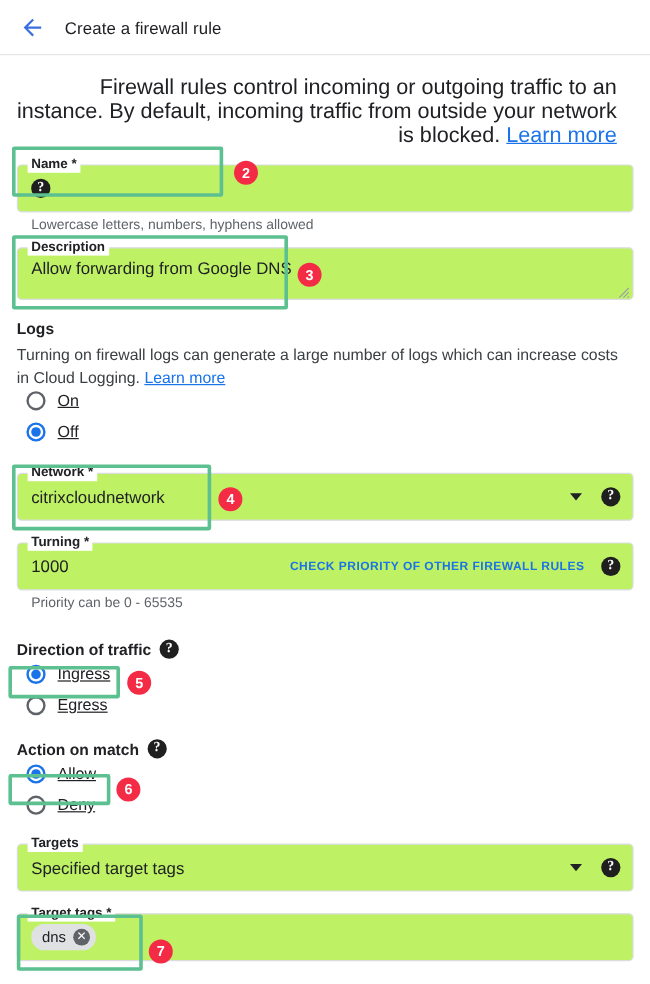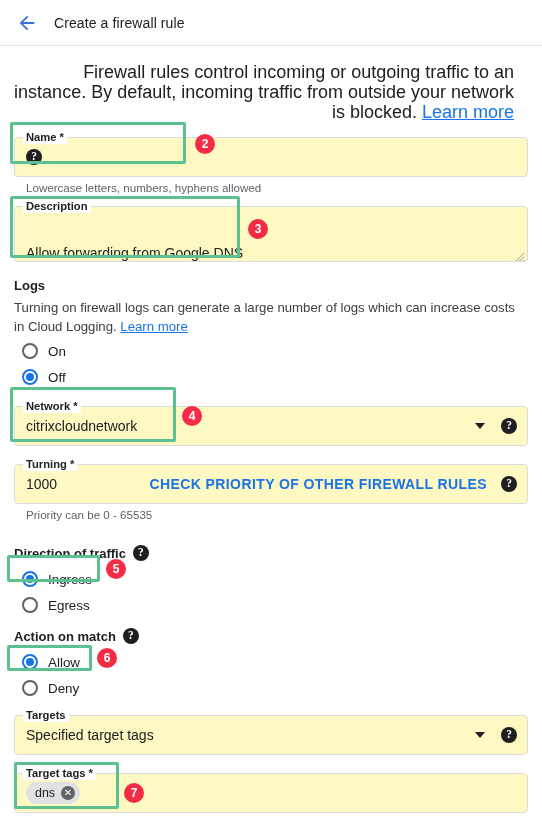--- a/index.html
+++ b/index.html
@@ -62,26 +62,26 @@
   
   .field {
     position: relative;
     border: 1px solid #dadce0;
     border-radius: 4px;
     height: 40px;
     display: flex;
     align-items: center;
     padding: 0 10px 0 11px;
     margin-bottom: 4px;
-    background: #fef9c3;
+    background: #bef264;
   }
   .field.textarea-field {
-    height: 56px;
-    align-items: flex-end;
-    padding-top: 20px;
+    height: 44px;
+    align-items: flex-start;
+    padding-top: 8px;
   }
   .field .legend {
     position: absolute;
     top: -7px;
     left: 8px;
     background: #fff;
     padding: 0 3px;
     font-size: 11.2px;
     font-weight: bold;
     color: #202124;
@@ -125,21 +125,21 @@
     border-left: 5px solid transparent;
     border-right: 5px solid transparent;
     border-top: 6px solid #202124;
     margin-right: 16px;
     flex: 0 0 auto;
     cursor: pointer;
   }
 
   .priority-action {
     color: #1a73e8;
-    font-size: 14px;
+    font-size: 10px;
     font-weight: bold;
     letter-spacing: .4px;
     cursor: pointer;
     margin-right: 14px;
     white-space: nowrap;
   }
 
   .resize-grip {
     position: absolute;
     right: 2px; bottom: 1px;
@@ -160,25 +160,25 @@
     font-size: 13.2px;
     line-height: 19px;
     color: #3c4043;
     margin: 0 0 2px 0;
     max-width: 510px;
   }
 
   
   .radio-row {
     display: flex;
-    align-items: center;
     height: 26px;
     cursor: pointer;
     padding-left: 8px;
     width: fit-content;
+    text-decoration: underline;
   }
   .radio {
     width: 16px; height: 16px;
     border-radius: 50%;
     border: 2px solid #5f6368;
     flex: 0 0 auto;
     display: flex;
     align-items: center;
     justify-content: center;
     background: #fff;

